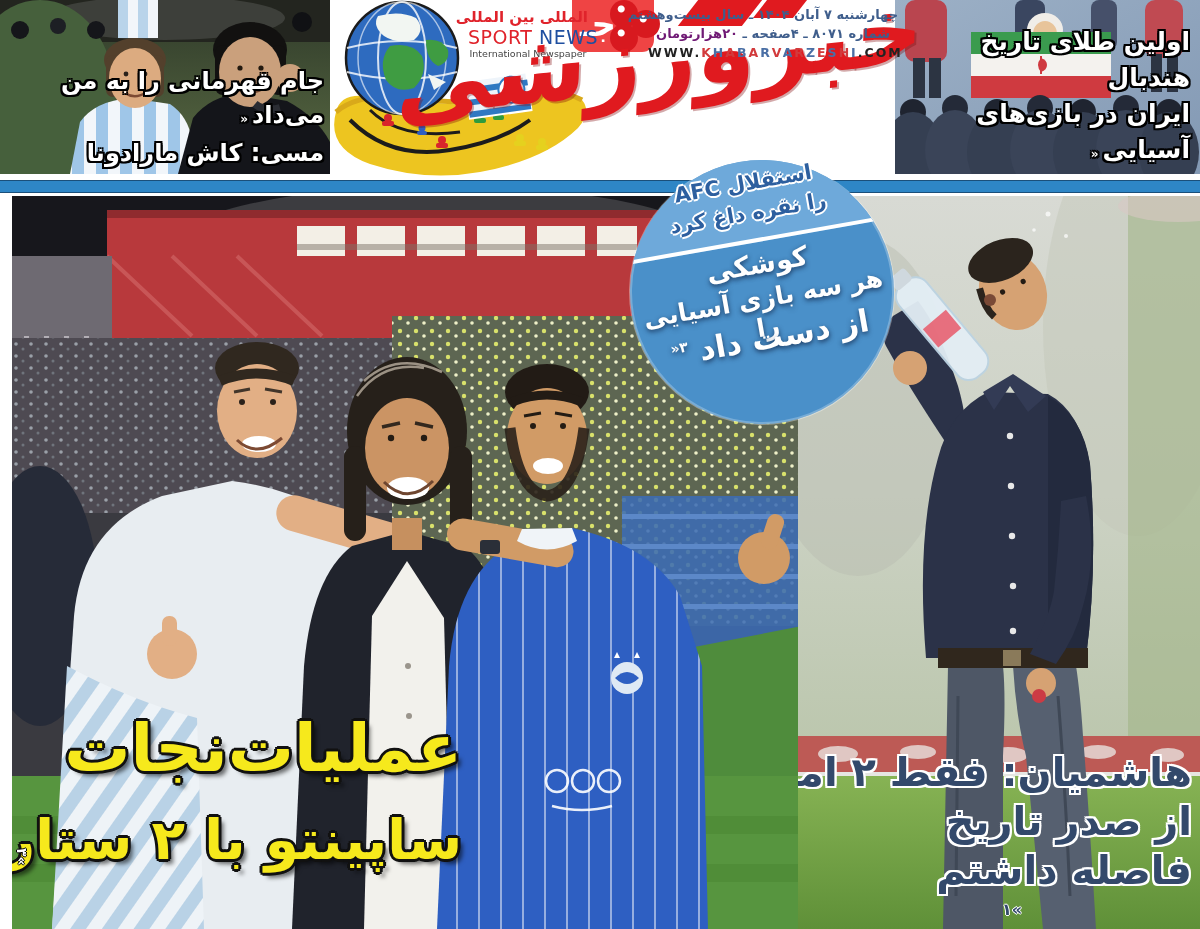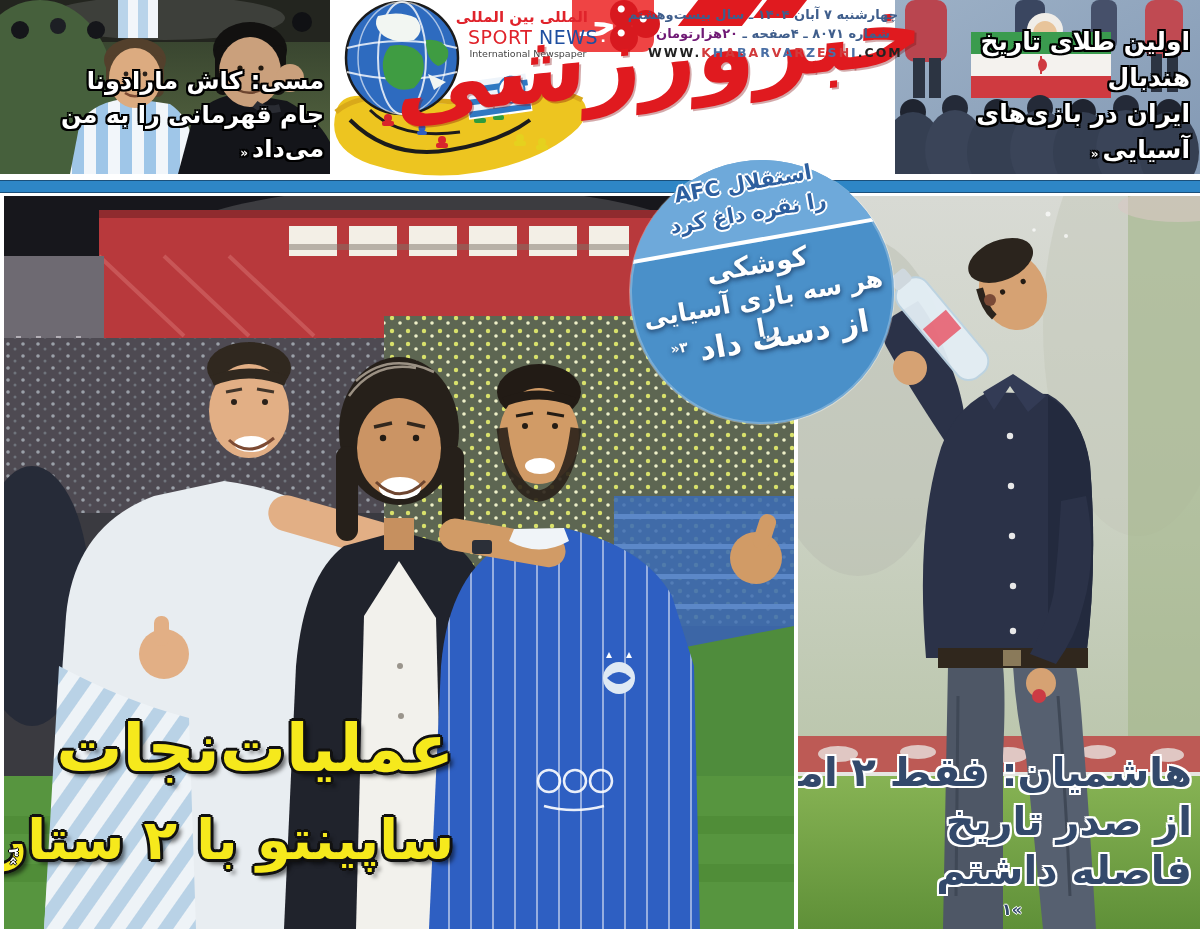--- a/index.html
+++ b/index.html
@@ -34,21 +34,21 @@
     text-shadow:2px 2px 0 rgba(130,10,12,.35);white-space:nowrap;}
   .logo-tail{position:absolute;background:#e01a1f;z-index:4;}
   .tail1{left:688px;top:0px;width:64px;height:26px;transform:skewX(-38deg);}
   .tail2{left:760px;top:0px;width:40px;height:18px;transform:skewX(-38deg);}
 
   
   .sep-band{left:0;top:177px;width:1200px;height:17px;background:#fff;}
   .sep-inner{position:absolute;left:0;top:3px;width:100%;height:11px;background:#2e86c6;border-top:1px solid #1a4f7a;border-bottom:1px solid #1a4f7a;}
 
   
-  .photo-main{left:4px;top:196px;width:790px;height:733px;overflow:hidden;background:#3a3a40;}
+  .photo-main{left:12px;top:196px;width:790px;height:733px;overflow:hidden;background:#3a3a40;}
   .photo-side{left:798px;top:196px;width:402px;height:733px;overflow:hidden;background:#cfd3c8;}
 
   
   .cap-white{color:#fff;font-weight:bold;
     text-shadow:-2px 0 0 #000,2px 0 0 #000,0 -2px 0 #000,0 2px 0 #000,-2px -2px 0 #000,2px -2px 0 #000,-2px 2px 0 #000,2px 2px 0 #000;}
   .messi-cap{right:6px;bottom:4px;direction:rtl;text-align:right;font-size:24px;line-height:34px;z-index:8;}
   .handball-cap{right:10px;bottom:2px;direction:rtl;font-size:25px;line-height:36px;z-index:8;}
   .tiny-mark{font-size:12px;font-weight:bold;margin-right:4px;}
 
   .lead{left:0;top:512px;width:450px;direction:rtl;text-align:right;z-index:9;}
@@ -126,22 +126,22 @@
       <rect x="215" y="45" width="16" height="50" rx="8" fill="#121110"></rect>
       <rect x="270" y="45" width="16" height="50" rx="8" fill="#121110"></rect>
       <ellipse cx="250" cy="72" rx="31" ry="35" fill="#caa07c"></ellipse>
       <circle cx="240" cy="68" r="2.6" fill="#23190f"></circle>
         <circle cx="261" cy="68" r="2.6" fill="#23190f"></circle>
       <path d="M238 90 Q250 96 263 89" stroke="#6e4630" stroke-width="2.5" fill="none"></path>
       <circle cx="290" cy="78" r="14" fill="#caa07c"></circle>
       <path d="M255 104 Q265 112 280 108" stroke="#2a2c33" stroke-width="8" fill="none"></path>
     </svg>
     <div class="abs cap-white messi-cap">
+      <div><span>جام قهرمانی را به من می‌داد</span><span class="tiny-mark">«</span></div>
       <div>مسی: کاش مارادونا</div>
-      <div><span>جام قهرمانی را به من می‌داد</span><span class="tiny-mark">«</span></div>
     </div>
   </div>
 
   <div class="abs masthead">
     <svg width="340" height="176" viewBox="0 0 340 176">
 
       <path d="M6 112 Q-4 148 40 164 Q95 182 150 172 Q215 160 248 128 Q262 112 252 100 Q230 84 180 98 Q150 106 120 104 Q60 100 34 96 Q10 94 6 112 Z" fill="#edc520"></path>
       <path d="M6 112 Q30 92 80 98 Q140 106 180 98 Q228 86 252 100" fill="none" stroke="#d9a91a" stroke-width="5"></path>
       <path d="M20 120 Q60 160 120 150 Q170 142 200 120" stroke="#1c1c1c" stroke-width="4" fill="none"></path>
       <path d="M40 110 Q70 140 130 132" stroke="#1c1c1c" stroke-width="3" fill="none"></path>

